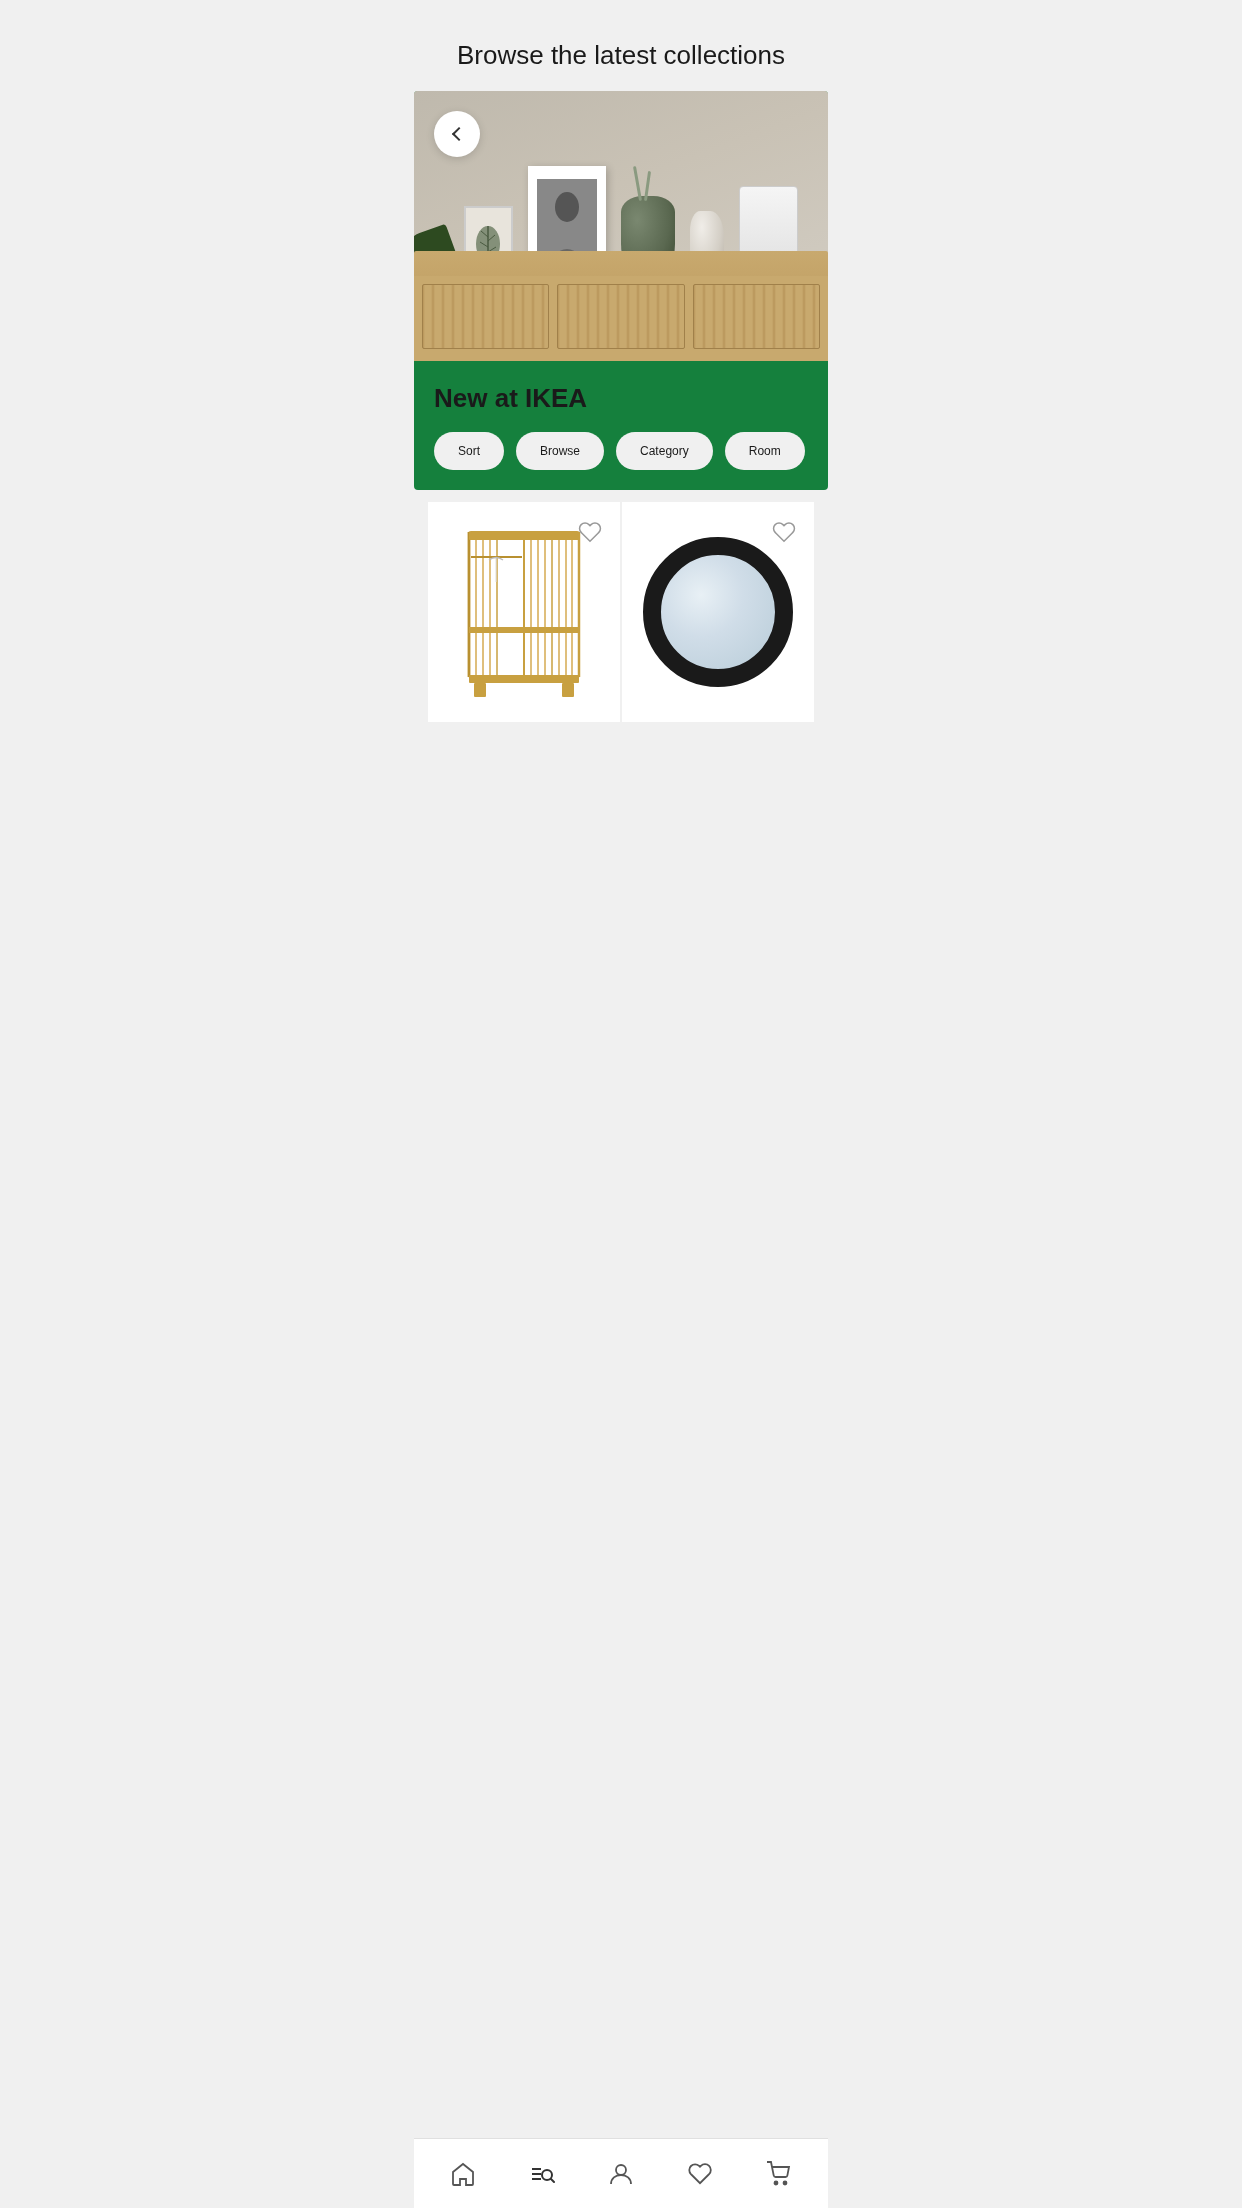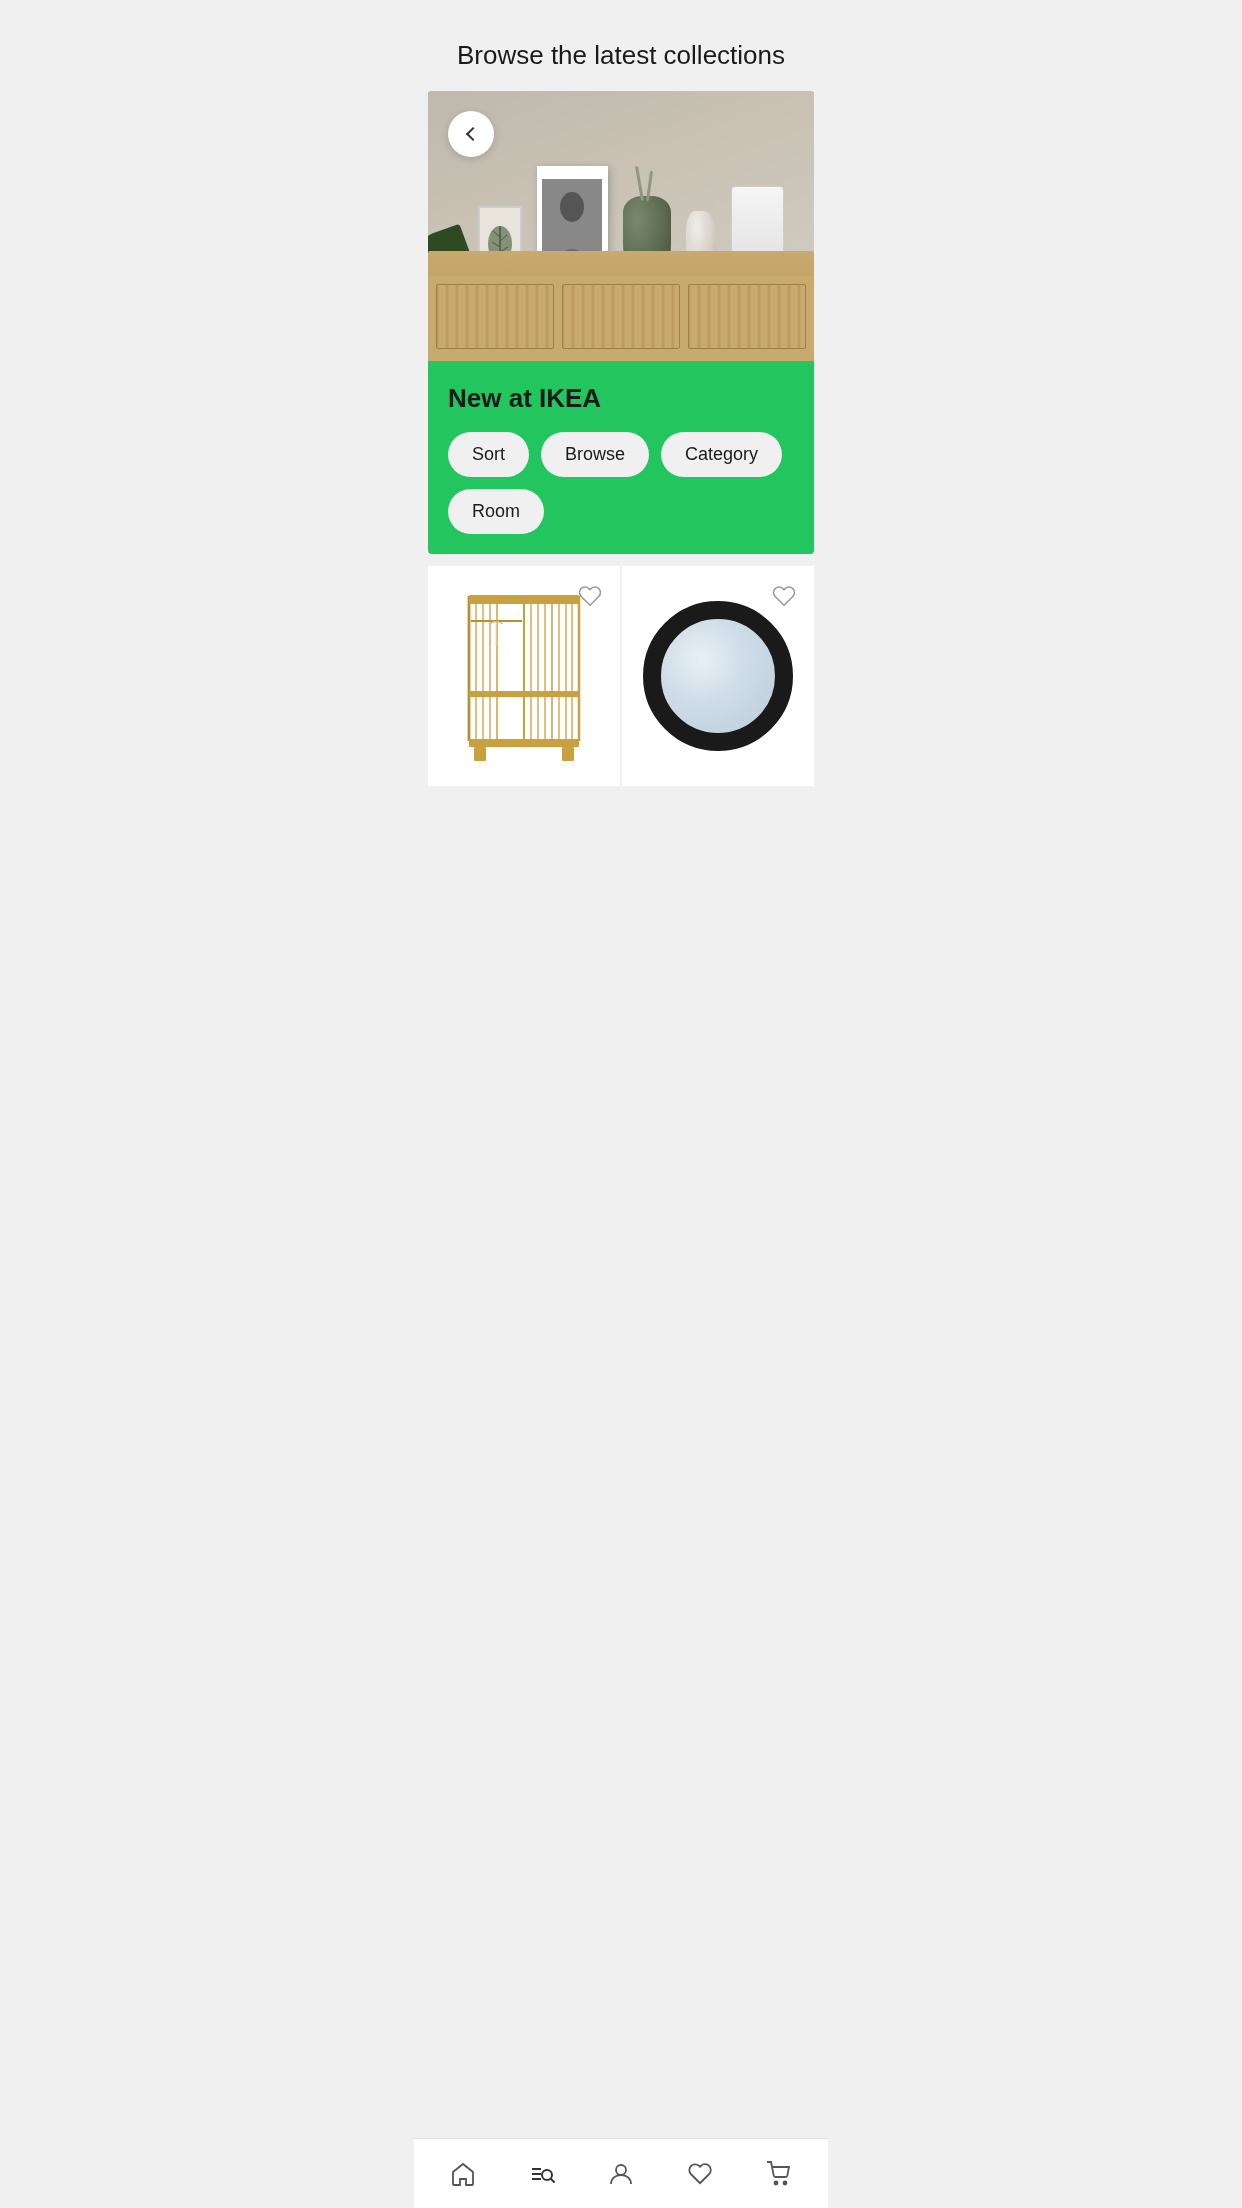--- a/index.html
+++ b/index.html
@@ -21,22 +21,22 @@
       text-align: center;
     }
 
     .page-title {
       font-size: 26px;
       font-weight: 400;
       color: #1a1a1a;
     }
 
     .hero-card {
-      background: #22c55e;
-      margin: 0 14px;
+      background: #15803d;
+      margin: 0 0;
       border-radius: 4px;
       overflow: hidden;
     }
 
     .hero-image-container {
       position: relative;
       width: 100%;
       height: 270px;
       background: #c8c0b0;
       overflow: hidden;
@@ -256,21 +256,21 @@
       display: flex;
       gap: 12px;
       flex-wrap: wrap;
     }
 
     .filter-chip {
       background: #f0f0f0;
       border: none;
       border-radius: 50px;
       padding: 12px 24px;
-      font-size: 18px;
+      font-size: 12px;
       font-weight: 500;
       color: #1a1a1a;
       cursor: pointer;
     }
 
     
     .product-grid {
       margin: 12px 14px 0;
       display: grid;
       grid-template-columns: 1fr 1fr;

